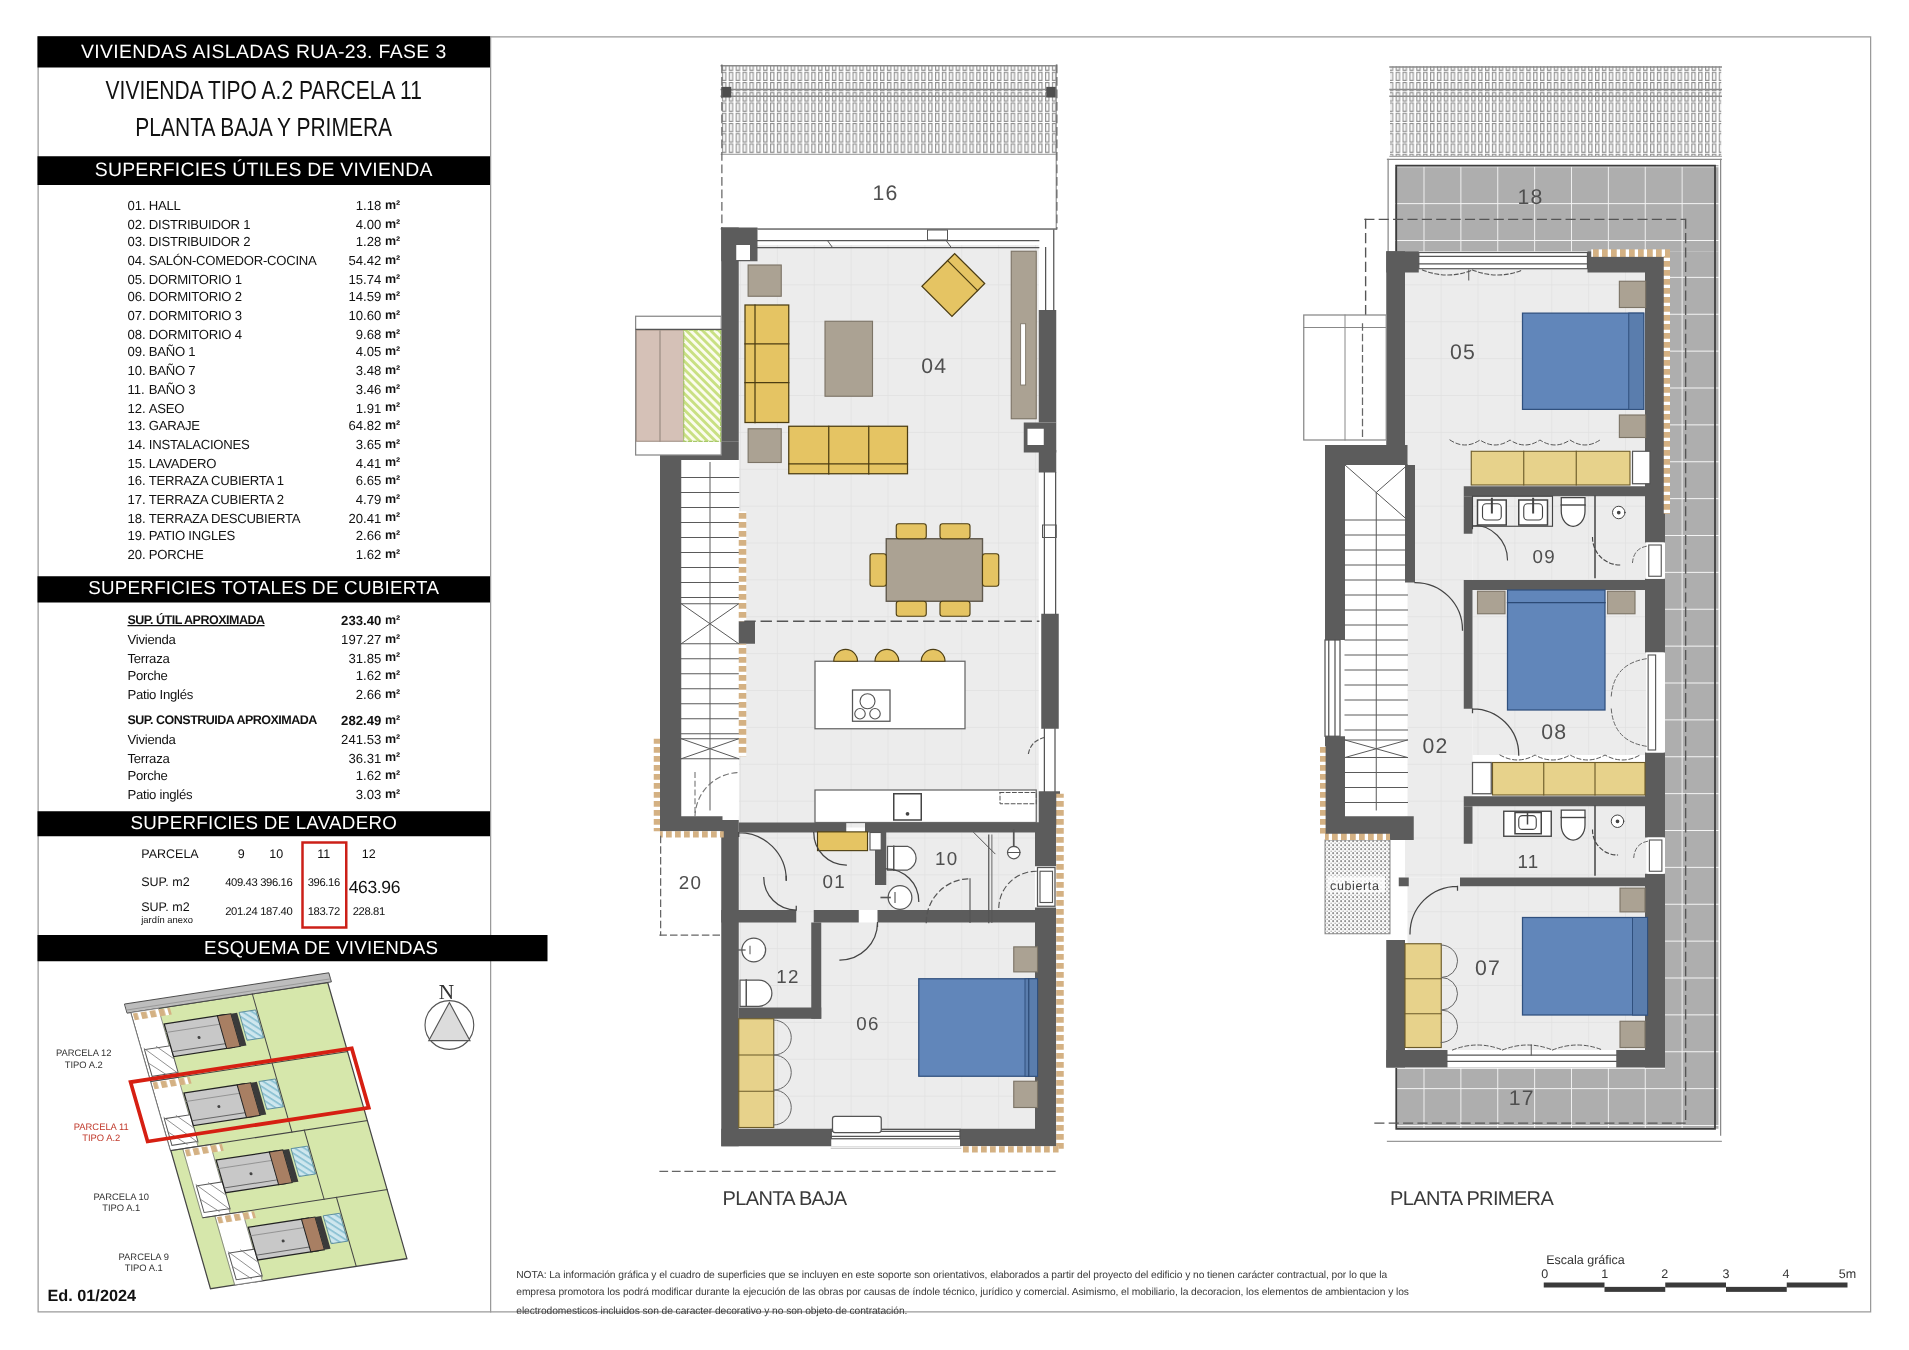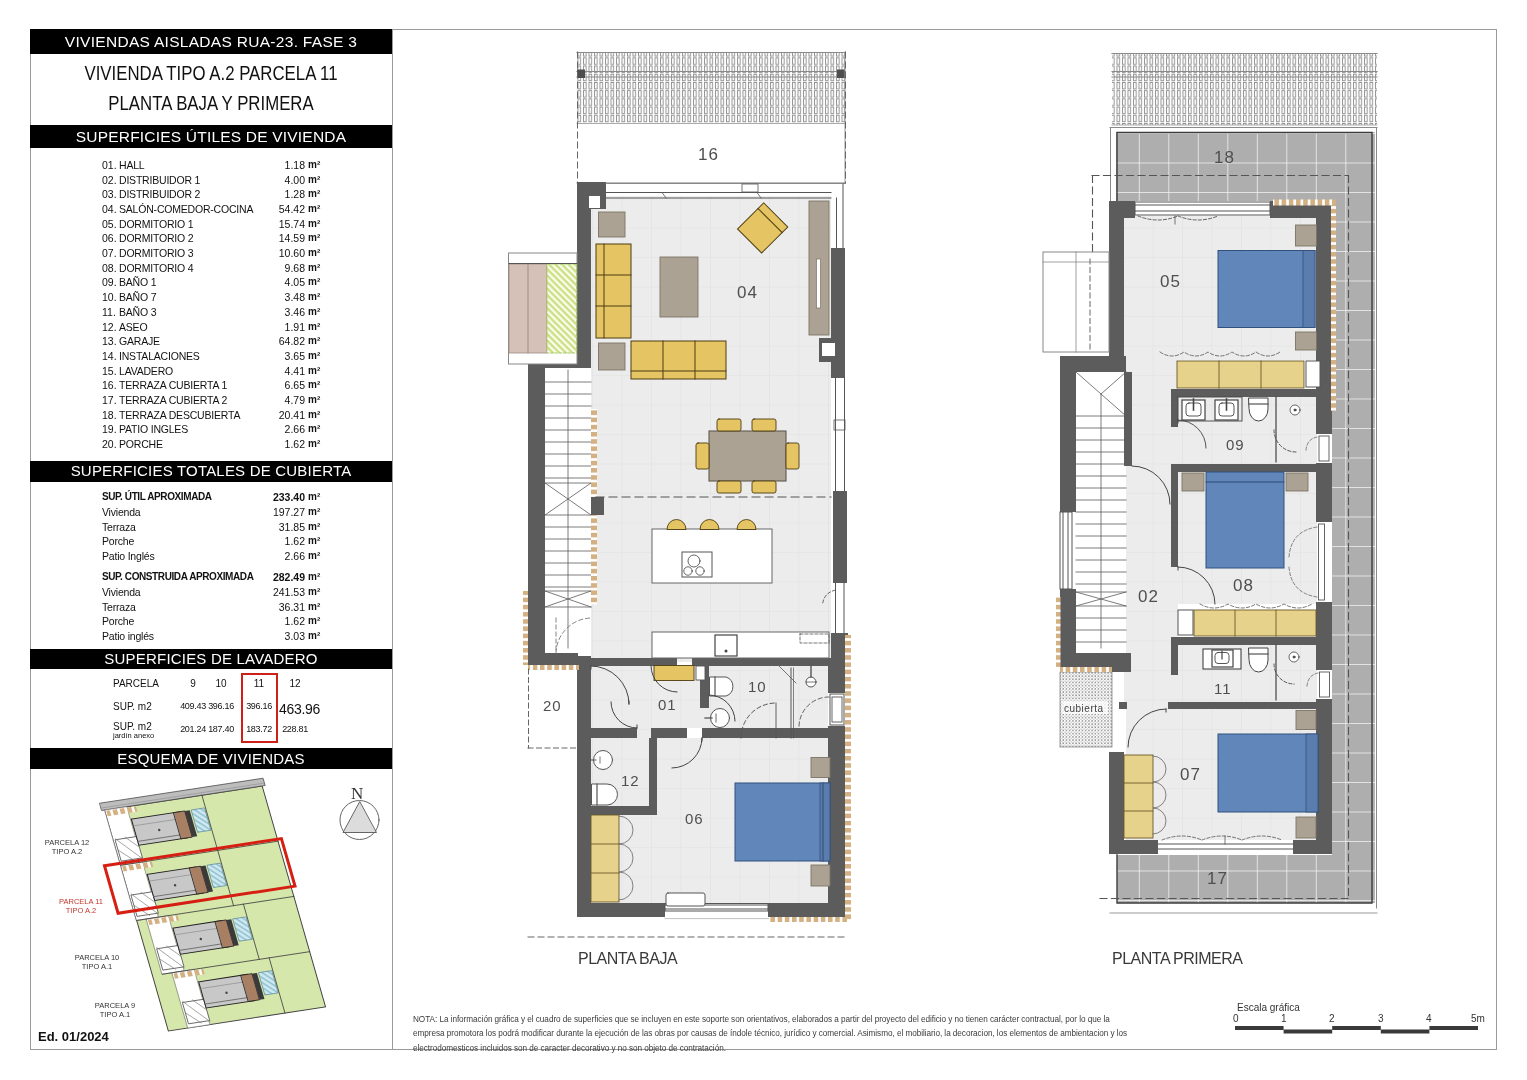--- a/index.html
+++ b/index.html
@@ -143,21 +143,21 @@
 <div class="row" style="top:437.9px;">
     <span class="num">20.</span>
     <span class="lab">PORCHE</span>
     <span class="val">1.62</span>
     <span class="m2">m²</span>
   </div>
 
 <div class="bar" style="top:461px;height:20.5px;line-height:20.5px;font-size:15px;letter-spacing:0.2px;">SUPERFICIES TOTALES DE CUBIERTA</div>
 
 <div class="row" style="top:491px;font-weight:bold;">
-    <span class="lab" style="left:72px;letter-spacing:-0.4px;font-size:10px;">SUP. ÚTIL APROXIMADA</span>
+    <span class="lab" style="left:72px;letter-spacing:-0.4px;font-size:10px;text-decoration:underline;">SUP. ÚTIL APROXIMADA</span>
     <span class="val">233.40</span>
     <span class="m2">m²</span>
   </div>
 <div class="row" style="top:506px;">
     <span class="lab" style="left:72px;">Vivienda</span>
     <span class="val">197.27</span>
     <span class="m2">m²</span>
   </div>
 <div class="row" style="top:520.7px;">
     <span class="lab" style="left:72px;">Terraza</span>
@@ -217,21 +217,21 @@
 
 <div class="abs" style="left:113px;top:721px;font-size:10px;color:#111;">SUP. m2</div>
 <div class="abs" style="left:113px;top:731px;font-size:7.5px;color:#111;">jardín anexo</div>
 <div class="abs" style="left:177px;top:724px;width:32px;text-align:center;font-size:9px;letter-spacing:-0.3px;color:#111;">201.24</div>
 <div class="abs" style="left:205px;top:724px;width:32px;text-align:center;font-size:9px;letter-spacing:-0.3px;color:#111;">187.40</div>
 <div class="abs" style="left:243px;top:724px;width:32px;text-align:center;font-size:9px;letter-spacing:-0.3px;color:#111;">183.72</div>
 <div class="abs" style="left:279px;top:724px;width:32px;text-align:center;font-size:9px;letter-spacing:-0.3px;color:#111;">228.81</div>
 
 <div class="abs" style="left:241px;top:673px;width:33px;height:66px;border:2.5px solid #cc2018;"></div>
 
-<div class="bar" style="top:748px;height:21px;line-height:21px;font-size:15px;letter-spacing:0.2px;">ESQUEMA DE VIVIENDAS</div>
+<div class="bar" style="top:748px;height:21px;line-height:21px;font-size:15px;letter-spacing:0.2px;padding-left:46px;">ESQUEMA DE VIVIENDAS</div>
 
 <div class="abs" style="left:39px;top:838px;width:56px;text-align:center;font-size:7.5px;color:#333;line-height:9px;white-space:nowrap;">PARCELA 12<br>TIPO A.2</div>
 <div class="abs" style="left:53px;top:897px;width:56px;text-align:center;font-size:7.5px;color:#c0392b;line-height:9px;white-space:nowrap;">PARCELA 11<br>TIPO A.2</div>
 <div class="abs" style="left:69px;top:953px;width:56px;text-align:center;font-size:7.5px;color:#333;line-height:9px;white-space:nowrap;">PARCELA 10<br>TIPO A.1</div>
 <div class="abs" style="left:87px;top:1001px;width:56px;text-align:center;font-size:7.5px;color:#333;line-height:9px;white-space:nowrap;">PARCELA 9<br>TIPO A.1</div>
 
 <div class="abs" style="left:38px;top:1029px;font-size:13px;font-weight:bold;color:#111;">Ed. 01/2024</div>
 
 <div class="abs" style="left:413px;top:1013px;width:760px;font-size:8.2px;line-height:14.4px;white-space:nowrap;color:#3b3b3b;letter-spacing:-0.05px;">NOTA: La información gráfica y el cuadro de superficies que se incluyen en este soporte son orientativos, elaborados a partir del proyecto del edificio y no tienen carácter contractual, por lo que la<br>empresa promotora los podrá modificar durante la ejecución de las obras por causas de índole técnico, jurídico y comercial. Asimismo, el mobiliario, la decoracion, los elementos de ambientacion y los<br>electrodomesticos incluidos son de caracter decorativo y no son objeto de contratación.</div>
 

